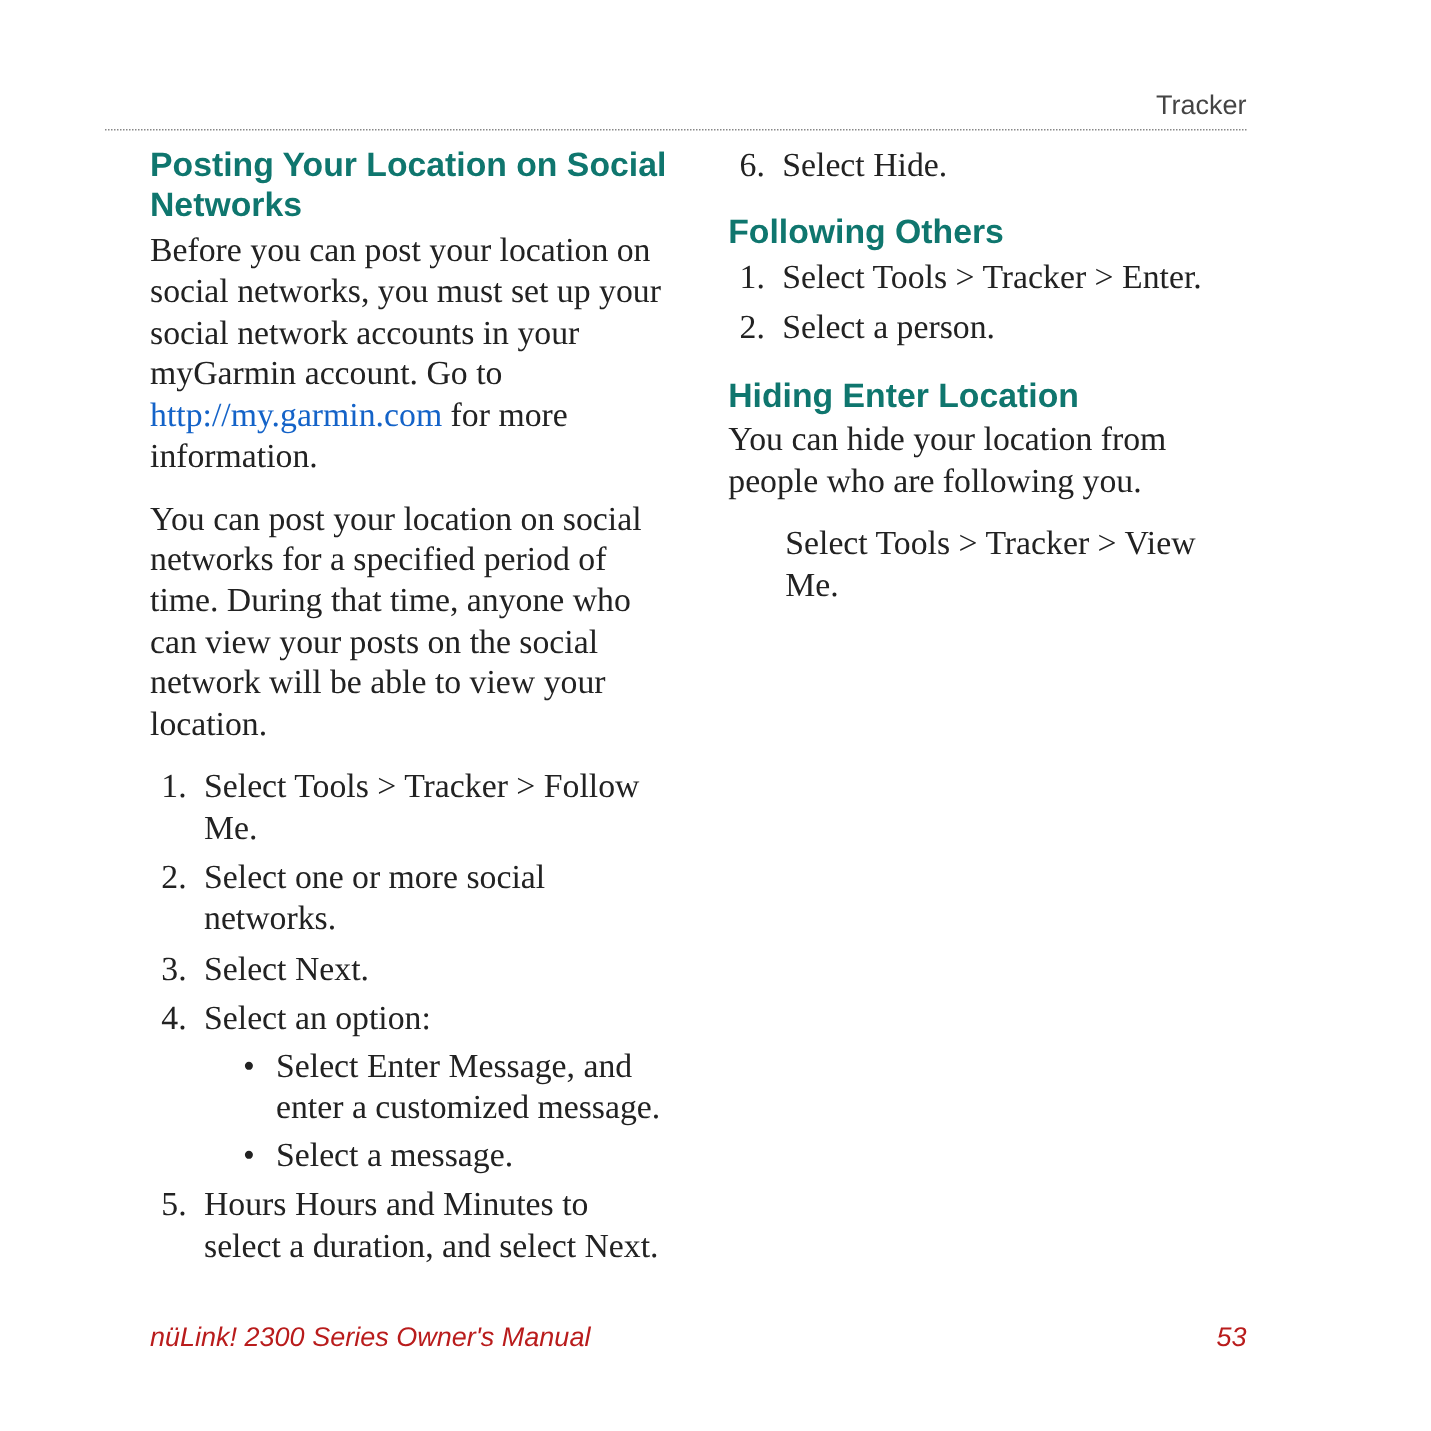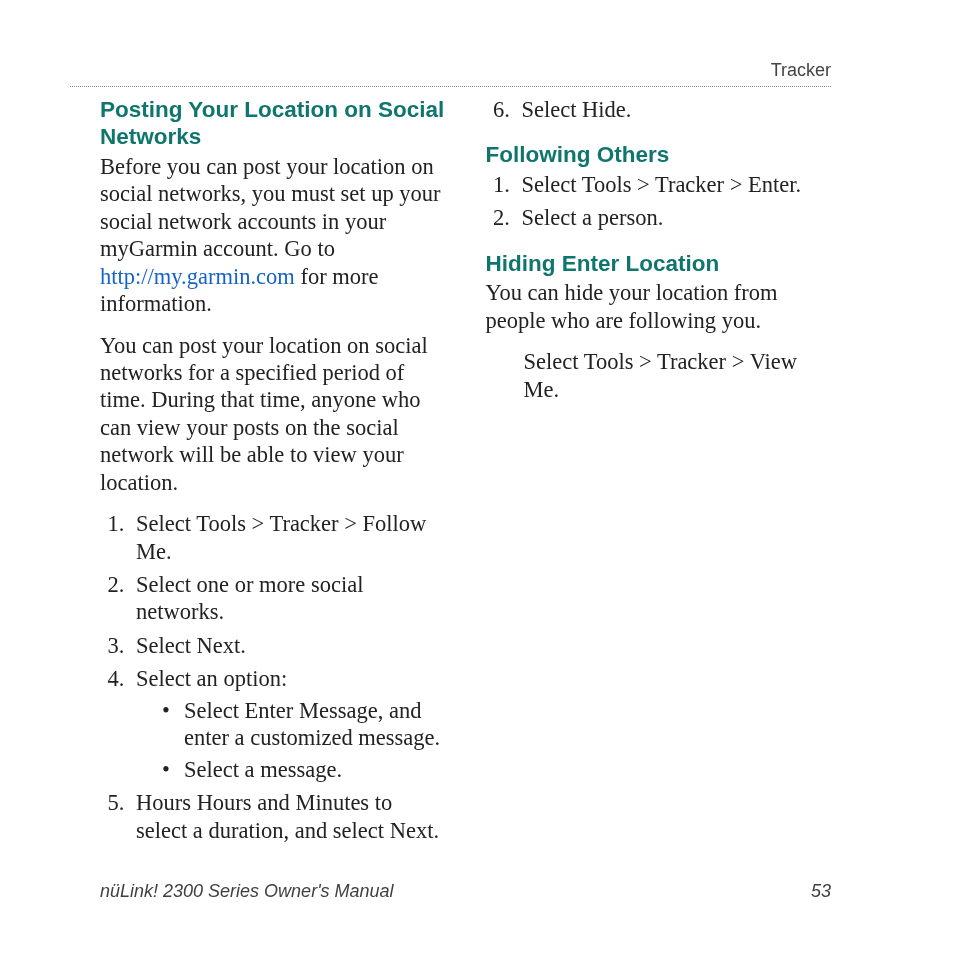--- a/index.html
+++ b/index.html
@@ -93,21 +93,21 @@
     margin: 0 0 10px 38px;
   }
   .footer {
     position: absolute;
     left: 100px;
     right: 70px;
     bottom: 52px;
     font-family: Arial, Helvetica, sans-serif;
     font-style: italic;
     font-size: 18px;
-    color: #404040;
+    color: #b91c1c;
     display: flex;
     justify-content: space-between;
     gap: 20px;
   }
   strong { font-weight: normal; }
 </style>
 </head>
 <body>
 
 <div class="page">

